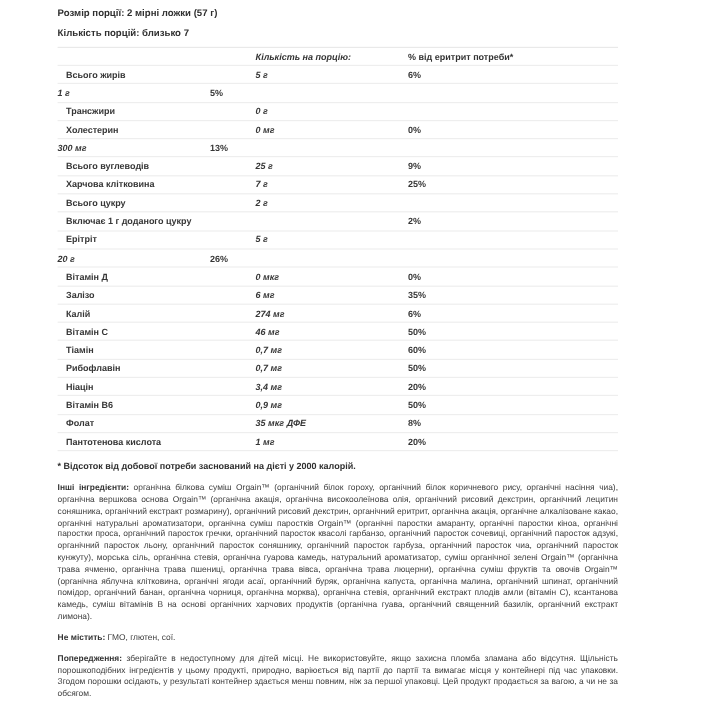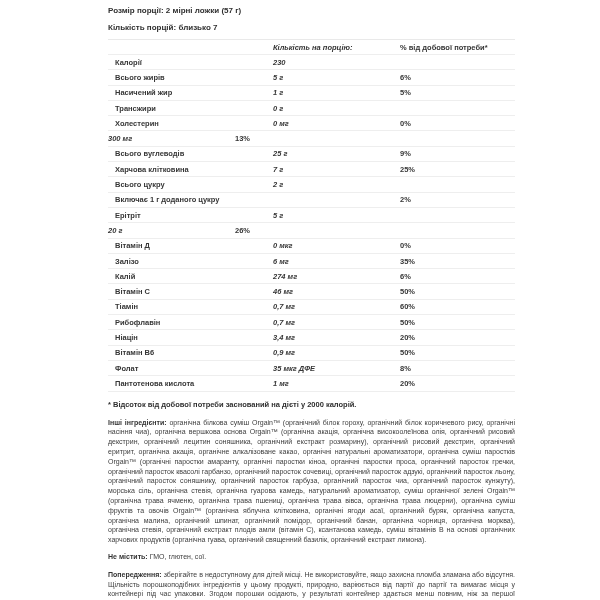--- a/index.html
+++ b/index.html
@@ -4,21 +4,21 @@
 <style>
   html,body{margin:0;padding:0;background:#ffffff;}
   .page{
     position:relative;
     width:600px;height:600px;
     background:#ffffff;
     overflow:hidden;
     font-family:"Liberation Sans","DejaVu Sans",sans-serif;
     color:#333333;
     box-sizing:border-box;
-    padding:5px 85px 0 108px;
+    padding:5px 85px 0 48px;
   }
   .top-line{
     font-size:8px;
     font-weight:700;
     line-height:11px;
     margin:0 0 6px 0;
     color:#2f2f2f;
   }
   .nutrition-table{
     margin-top:5px;
@@ -67,37 +67,31 @@
 
 <div class="page">
 
   <p class="top-line">Розмір порції: 2 мірні ложки (57 г)</p>
   <p class="top-line">Кількість порцій: близько 7</p>
 
   <div class="nutrition-table">
     <div class="t-row header">
       <div class="c-label"></div>
       <div class="c-amount">Кількість на порцію:</div>
-      <div class="c-dv">% від добової потреби*</div>
+      <div class="c-dv">% від еритрит потреби*</div>
     </div>
     <div>
-    <div class="t-row">
-      <div class="c-label">Калорії</div>
-      <div class="c-amount">230</div>
-      <div class="c-dv"></div>
-    </div>
 
     <div class="t-row">
       <div class="c-label">Всього жирів</div>
       <div class="c-amount">5 г</div>
       <div class="c-dv">6%</div>
     </div>
 
     <div class="t-row">
-      <div class="c-label">Насичений жир</div>
       <div class="c-amount">1 г</div>
       <div class="c-dv">5%</div>
     </div>
 
     <div class="t-row">
       <div class="c-label">Трансжири</div>
       <div class="c-amount">0 г</div>
       <div class="c-dv"></div>
     </div>
 

